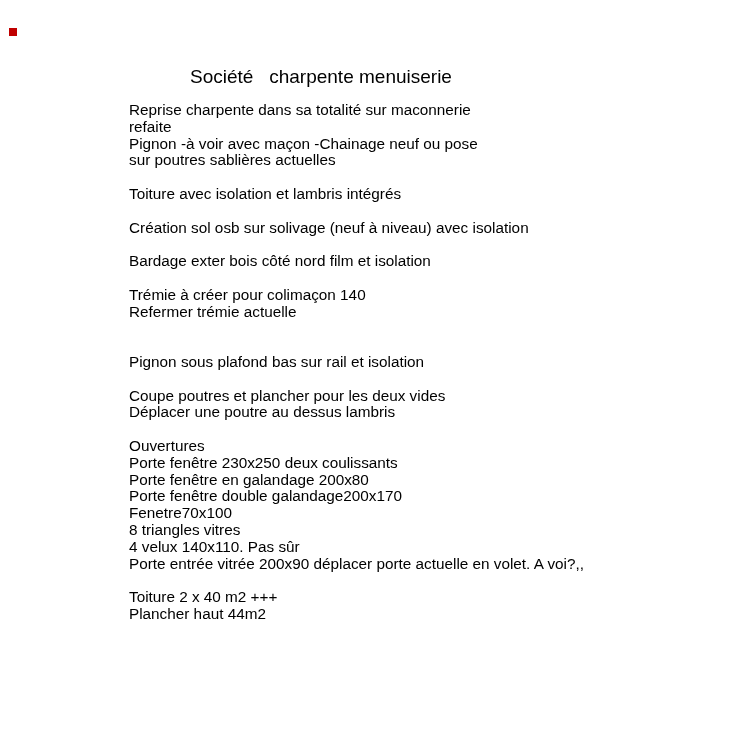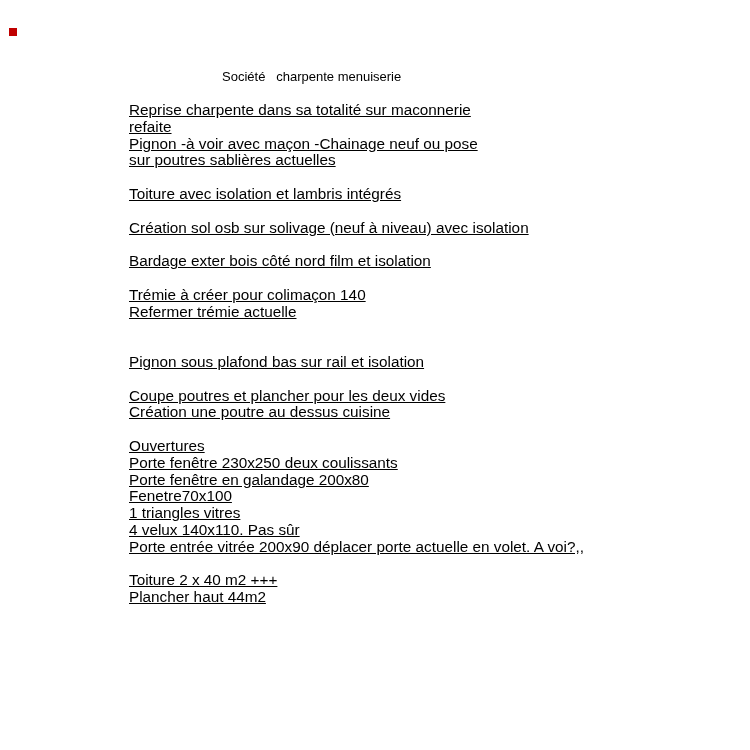--- a/index.html
+++ b/index.html
@@ -21,38 +21,36 @@
     left: 9px;
     top: 28px;
     width: 8px;
     height: 8px;
     background: #c00000;
   }
   .title {
     position: absolute;
     left: 190px;
     top: 69px;
-    font-size: 13px;
+    font-size: 19px;
     line-height: 16.8px;
     white-space: pre;
-    margin-left: 32px;
   }
   .doc-body {
     position: absolute;
     left: 129px;
     top: 102px;
     right: 20px;
     font-size: 15.3px;
   }
   .line {
     height: 16.8px;
     line-height: 16.8px;
     white-space: pre;
     overflow: visible;
-    text-decoration: underline;
   }
   .footer-url {
     position: absolute;
     left: 578px;
     top: 726px;
     font-size: 15px;
     line-height: 15px;
     margin-top: 44px;
   }
 </style>
@@ -75,27 +73,28 @@
     <div class="line"></div>
     <div class="line">Bardage exter bois côté nord film et isolation</div>
     <div class="line"></div>
     <div class="line">Trémie à créer pour colimaçon 140</div>
     <div class="line">Refermer trémie actuelle</div>
     <div class="line"></div>
     <div class="line"></div>
     <div class="line">Pignon sous plafond bas sur rail et isolation</div>
     <div class="line"></div>
     <div class="line">Coupe poutres et plancher pour les deux vides</div>
-    <div class="line">Création une poutre au dessus cuisine</div>
+    <div class="line">Déplacer une poutre au dessus lambris</div>
     <div class="line"></div>
     <div class="line">Ouvertures</div>
     <div class="line">Porte fenêtre 230x250 deux coulissants</div>
     <div class="line">Porte fenêtre en galandage 200x80</div>
+    <div class="line">Porte fenêtre double galandage200x170</div>
     <div class="line">Fenetre70x100</div>
-    <div class="line">1 triangles vitres</div>
+    <div class="line">8 triangles vitres</div>
     <div class="line">4 velux 140x110. Pas sûr</div>
     <div class="line">Porte entrée vitrée 200x90 déplacer porte actuelle en volet. A voi?,,</div>
     <div class="line"></div>
     <div class="line">Toiture 2 x 40 m2 +++</div>
     <div class="line">Plancher haut 44m2</div>
   </div>
 
 <div class="footer-url">www.archifacile.fr</div>
 
 </body></html>

